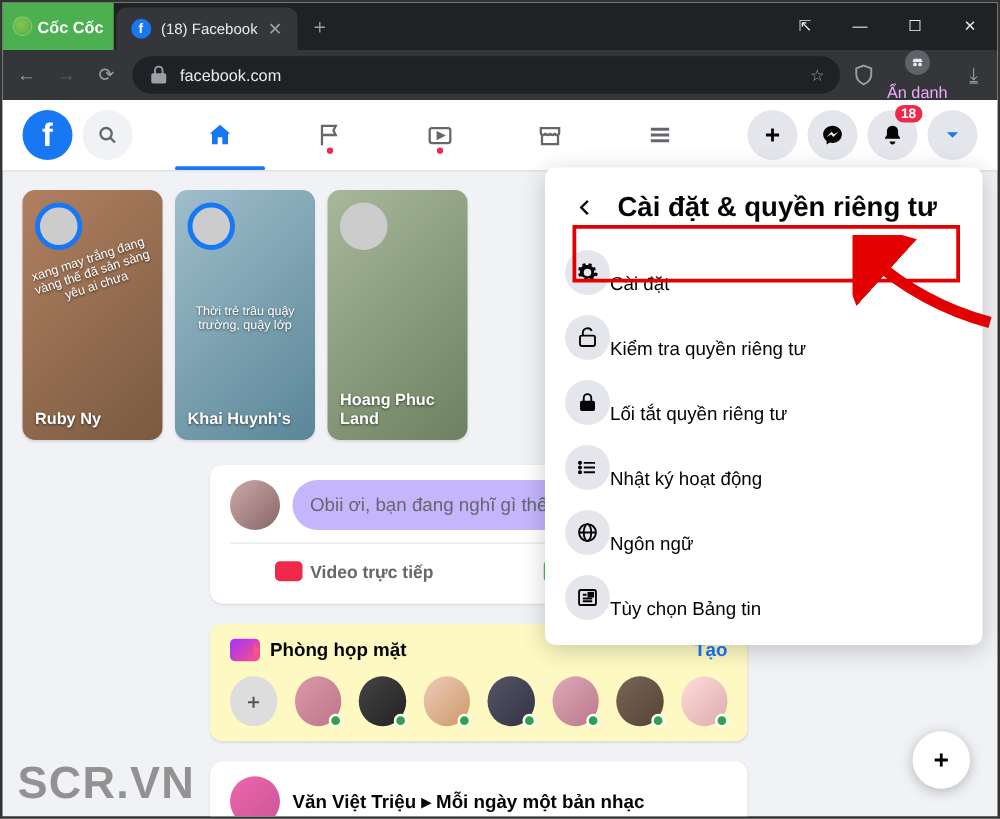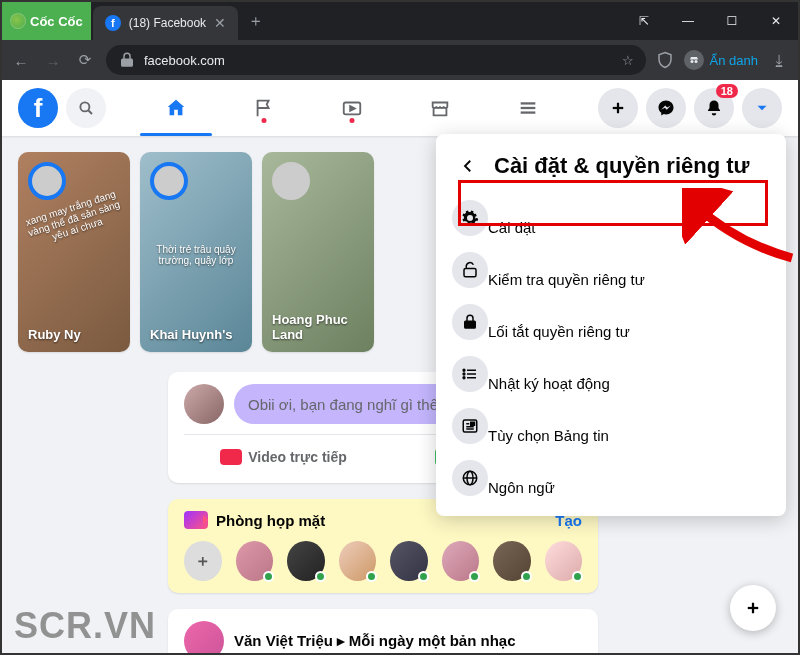--- a/index.html
+++ b/index.html
@@ -13,21 +13,21 @@
 .tab .favicon { width: 16px; height: 16px; background: #1877f2; border-radius: 50%; display: flex; align-items: center; justify-content: center; color: #fff; font-weight: 900; font-size: 11px; }
 .tab .tab-title { flex: 1; overflow: hidden; text-overflow: ellipsis; white-space: nowrap; }
 .tab .close { color: #9aa0a6; font-size: 14px; cursor: pointer; }
 .newtab { display: flex; align-items: center; padding: 0 10px; color: #9aa0a6; font-size: 16px; cursor: pointer; }
 .title-spacer { flex: 1; }
 .win-controls { display: flex; align-items: center; }
 .win-controls span { width: 44px; text-align: center; color: #e8eaed; font-size: 12px; line-height: 38px; cursor: pointer; }
 .toolbar { background: #35363a; height: 40px; display: flex; align-items: center; padding: 0 8px; gap: 10px; color: #e8eaed; }
 .tb-btn { color: #9aa0a6; font-size: 15px; cursor: pointer; width: 22px; text-align: center; }
 .addressbar { flex: 1; background: #202124; border-radius: 16px; height: 30px; display: flex; align-items: center; padding: 0 12px; gap: 8px; color: #e8eaed; font-size: 13px; }
-.privacy-pill { display: flex; align-items: center; gap: 6px; color: #0ea5e9; font-size: 13px; }
+.privacy-pill { display: flex; align-items: center; gap: 6px; color: #f0abfc; font-size: 13px; flex-direction: column; }
 .priv-avatar { width: 20px; height: 20px; background: #5f6368; border-radius: 50%; display:flex; align-items:center; justify-content:center;}
 .priv-avatar svg { width:12px; height:12px; }
 
 
 .fb-header { background: #fff; height: 56px; display: flex; align-items: center; padding: 0 16px; box-shadow: 0 1px 2px rgba(0,0,0,0.1); position: relative; }
 .fb-logo { width: 40px; height: 40px; background: #1877f2; border-radius: 50%; display: flex; align-items: center; justify-content: center; color: #fff; font-weight: 900; font-size: 26px; cursor: pointer; }
 .fb-search { width: 40px; height: 40px; background: #f0f2f5; border-radius: 50%; margin-left: 8px; display: flex; align-items: center; justify-content: center; color: #65676b; cursor: pointer; }
 .fb-center { flex: 1; display: flex; justify-content: center; align-items: stretch; height: 56px; gap: 8px; }
 .fb-nav { width: 80px; display: flex; align-items: center; justify-content: center; position: relative; cursor: pointer; color: #65676b; }
 .fb-nav.active { color: #1877f2; }
@@ -337,38 +337,38 @@
           <circle cx="4" cy="7" r="1.2" fill="#050505"></circle>
           <circle cx="4" cy="12" r="1.2" fill="#050505"></circle>
           <circle cx="4" cy="17" r="1.2" fill="#050505"></circle>
         </svg>
       </div>
     <div class="dd-label">Nhật ký hoạt động</div>
   </div>
   <div class="dd-item">
     <div class="dd-ic">
         <svg class="ico-sm" viewBox="0 0 24 24" fill="none" stroke="#050505" stroke-width="2">
+          <circle cx="12" cy="12" r="9"></circle>
+          <ellipse cx="12" cy="12" rx="4" ry="9"></ellipse>
+          <line x1="3" y1="12" x2="21" y2="12"></line>
+        </svg>
+      </div>
+    <div class="dd-label">Ngôn ngữ</div>
+  </div>
+  <div class="dd-item">
+    <div class="dd-ic">
+        <svg class="ico-sm" viewBox="0 0 24 24" fill="none" stroke="#050505" stroke-width="2">
           <rect x="3" y="4" width="18" height="16" rx="2"></rect>
           <line x1="7" y1="9" x2="11" y2="9"></line>
           <line x1="7" y1="13" x2="17" y2="13"></line>
           <line x1="7" y1="16" x2="17" y2="16"></line>
           <rect x="13" y="7" width="5" height="4" fill="#050505"></rect>
         </svg>
       </div>
     <div class="dd-label">Tùy chọn Bảng tin</div>
-  </div>
-  <div class="dd-item">
-    <div class="dd-ic">
-        <svg class="ico-sm" viewBox="0 0 24 24" fill="none" stroke="#050505" stroke-width="2">
-          <circle cx="12" cy="12" r="9"></circle>
-          <ellipse cx="12" cy="12" rx="4" ry="9"></ellipse>
-          <line x1="3" y1="12" x2="21" y2="12"></line>
-        </svg>
-      </div>
-    <div class="dd-label">Ngôn ngữ</div>
   </div>
 </div>
 
 <div class="highlight-box"></div>
 <svg class="arrow" viewBox="0 0 120 80">
   <defs>
       <marker id="ah" markerWidth="8" markerHeight="8" refX="2" refY="4" orient="auto">
         <path d="M0,0 L8,4 L0,8 z" fill="#e30000"></path>
       </marker>
     </defs>

